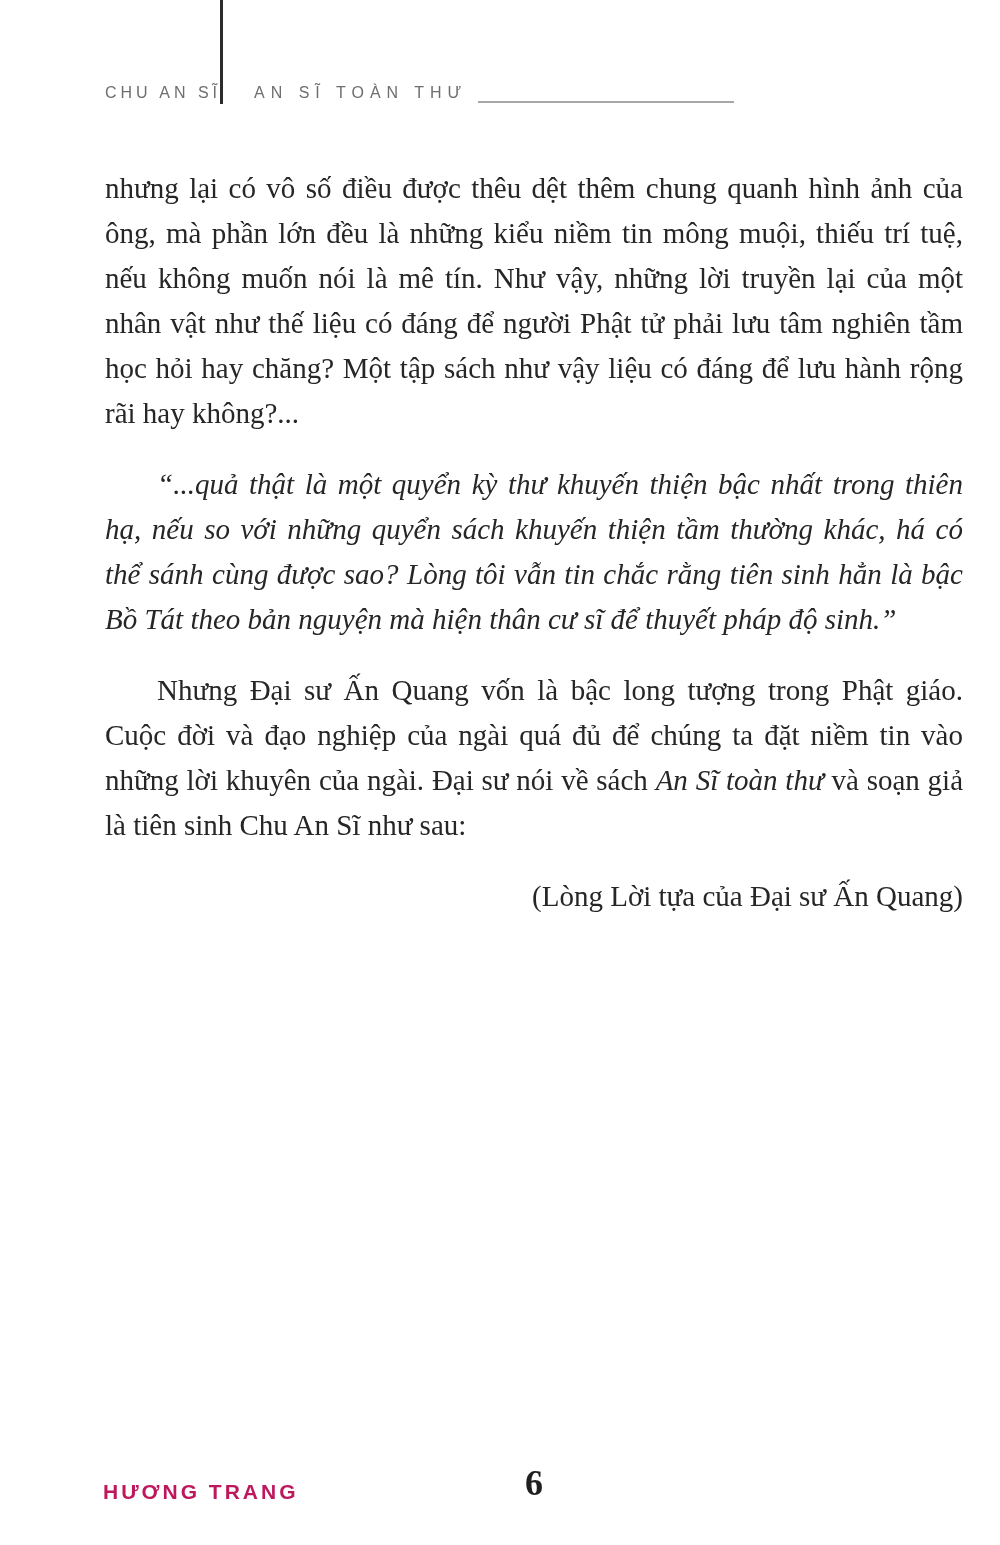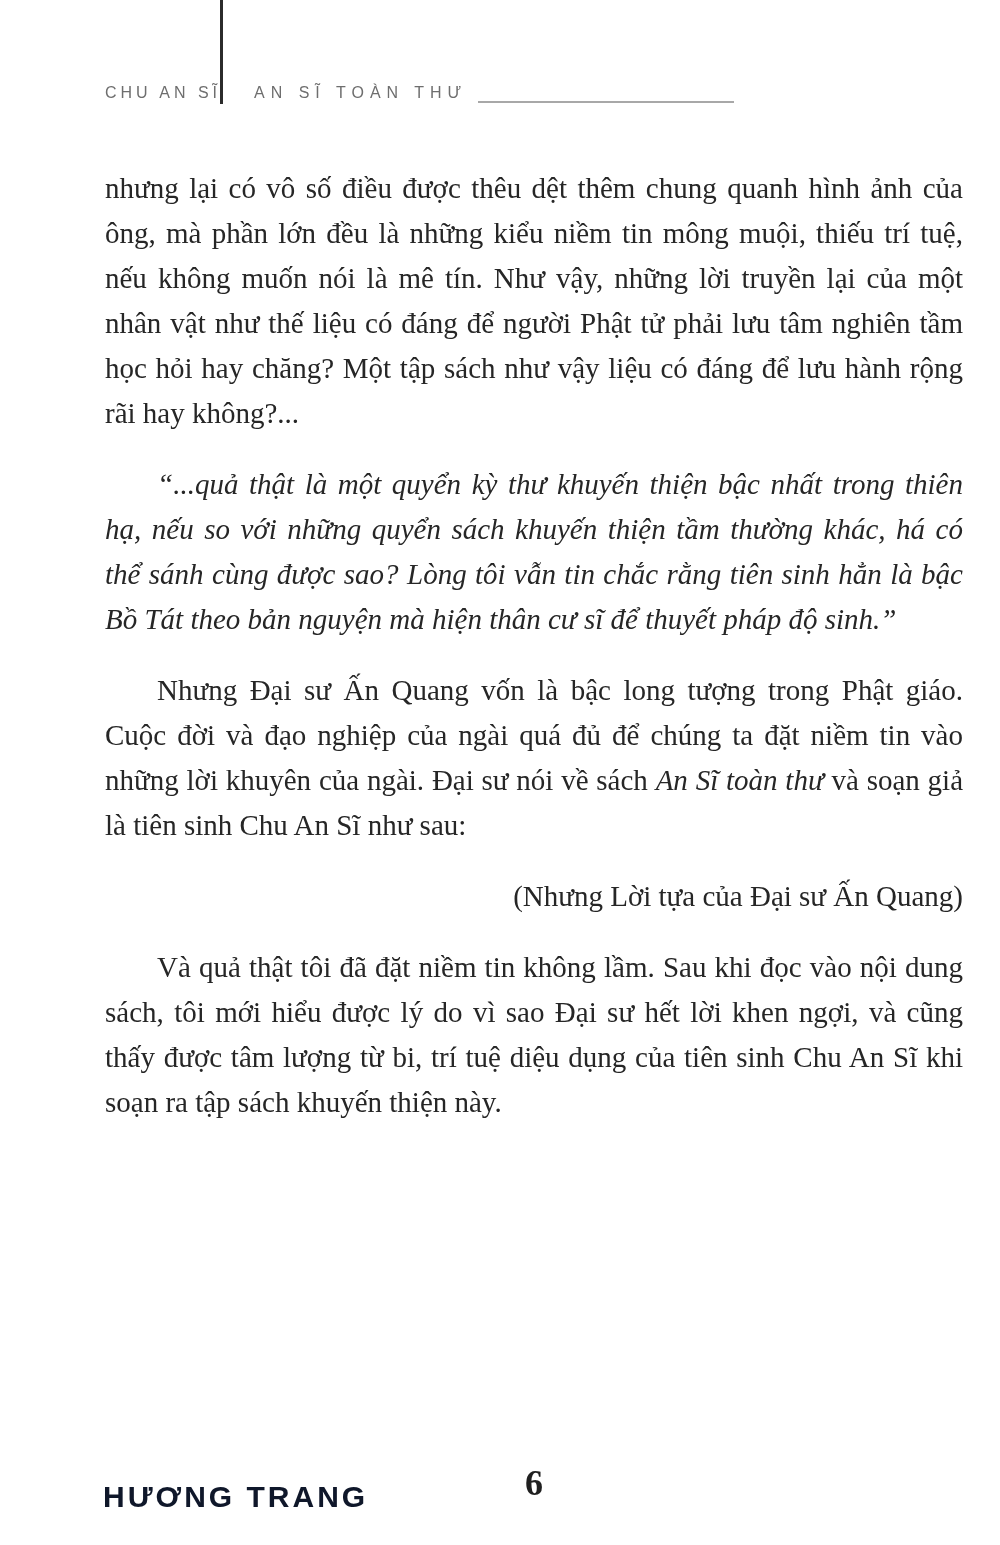--- a/index.html
+++ b/index.html
@@ -75,23 +75,23 @@
   }
   .italic-seg { font-style: italic; }
 
   
   .footer-publisher {
     position: absolute;
     left: 103px;
     top: 1480px;
     font-family: "Liberation Sans", "DejaVu Sans", sans-serif;
     font-weight: bold;
-    font-size: 30px;
+    font-size: 21px;
     letter-spacing: 3px;
-    color: #0f172a;
+    color: #be185d;
     white-space: nowrap;
   }
   .footer-pageno {
     position: absolute;
     left: 105px;
     top: 1462px;
     width: 858px;
     text-align: center;
     font-size: 36px;
     font-weight: bold;
@@ -109,23 +109,22 @@
   <div class="header-rule"></div>
 
   <div class="body-col">
 
     <p>nhưng lại có vô số điều được thêu dệt thêm chung quanh hình ảnh của ông, mà phần lớn đều là những kiểu niềm tin mông muội, thiếu trí tuệ, nếu không muốn nói là mê tín. Như vậy, những lời truyền lại của một nhân vật như thế liệu có đáng để người Phật tử phải lưu tâm nghiên tầm học hỏi hay chăng? Một tập sách như vậy liệu có đáng để lưu hành rộng rãi hay không?...</p>
 
     <p class="para-indent quote-para">“...quả thật là một quyển kỳ thư khuyến thiện bậc nhất trong thiên hạ, nếu so với những quyển sách khuyến thiện tầm thường khác, há có thể sánh cùng được sao? Lòng tôi vẫn tin chắc rằng tiên sinh hẳn là bậc Bồ Tát theo bản nguyện mà hiện thân cư sĩ để thuyết pháp độ sinh.”</p>
 
     <p class="para-indent"><span>Nhưng Đại sư Ấn Quang vốn là bậc long tượng trong Phật giáo. Cuộc đời và đạo nghiệp của ngài quá đủ để chúng ta đặt niềm tin vào những lời khuyên của ngài. Đại sư nói về sách </span><span class="italic-seg">An Sĩ toàn thư</span><span> và soạn giả là tiên sinh Chu An Sĩ như sau:</span></p>
 
-    <p class="attribution">(Nhưng Lời tựa của Đại sư Ấn Quang)</p>
+    <p class="attribution">(Lòng Lời tựa của Đại sư Ấn Quang)</p>
 
 
-    <p class="para-indent">Và quả thật tôi đã đặt niềm tin không lầm. Sau khi đọc vào nội dung sách, tôi mới hiểu được lý do vì sao Đại sư hết lời khen ngợi, và cũng thấy được tâm lượng từ bi, trí tuệ diệu dụng của tiên sinh Chu An Sĩ khi soạn ra tập sách khuyến thiện này.</p>
 
   </div>
 
   <div class="footer-publisher">HƯƠNG TRANG</div>
   <div class="footer-pageno">6</div>
 
 </div>
 
 </body></html>

